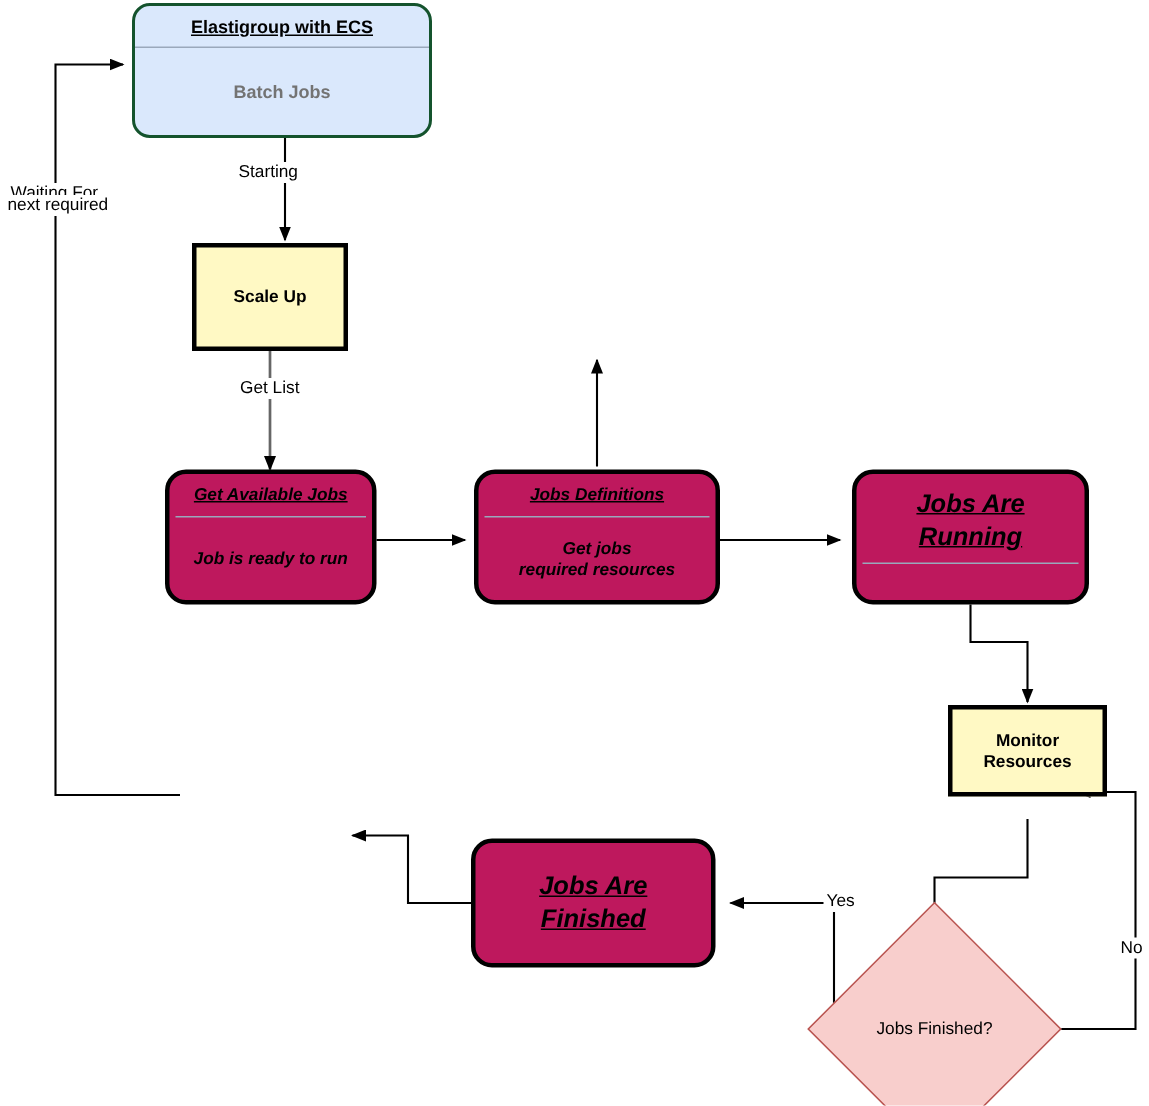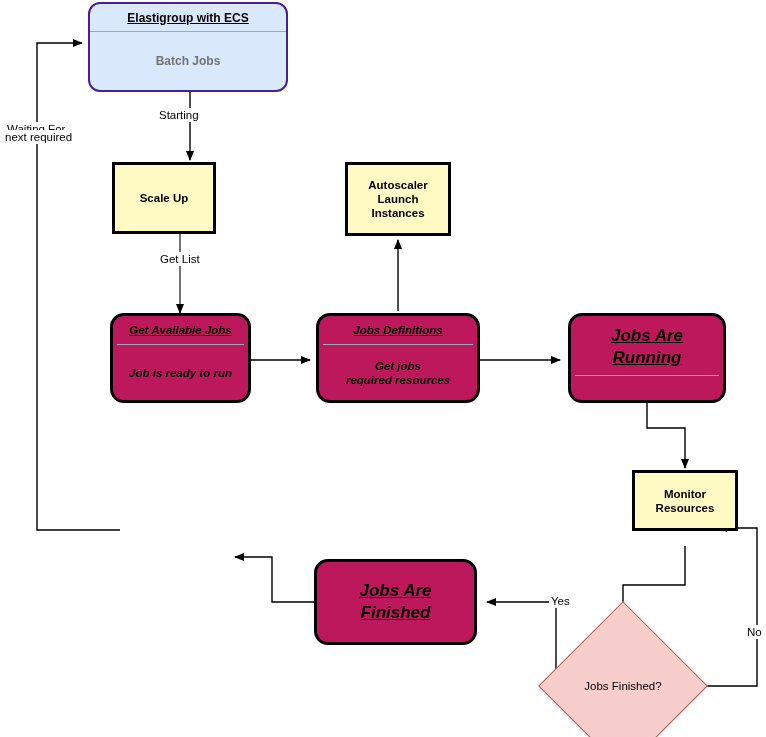--- a/index.html
+++ b/index.html
@@ -11,21 +11,21 @@
     overflow:hidden;
   }
   #canvas{position:absolute;left:0;top:0;width:766px;height:737px;}
   svg.edges{position:absolute;left:0;top:0;width:766px;height:737px;}
 
   .node{position:absolute;box-sizing:border-box;display:flex;flex-direction:column;
         align-items:center;justify-content:center;text-align:center;}
 
   
   .elastigroup{
-    background:#dae8fc;border:2px solid #4c1d95;border-radius:12px;
+    background:#dae8fc;border:2px solid #14532d;border-radius:12px;
     justify-content:flex-start;
   }
   .elastigroup .title{
     font-size:12px;font-weight:bold;color:#000;text-decoration:underline;
     padding-top:7px;
   }
   .elastigroup .divider{width:100%;height:1px;background:#9aa8bb;margin-top:6px;}
   .elastigroup .body{
     flex:1;display:flex;align-items:center;justify-content:center;
     font-size:12px;font-weight:bold;color:#737373;width:100%;
@@ -114,29 +114,24 @@
 
   <div class="edge-label" style="left:5px;top:122px;">Waiting For</div>
   <div class="edge-label" style="left:3px;top:130px;">next required</div>
 
   <div class="node elastigroup" style="left:88px;top:2px;width:200px;height:90px;">
     <div class="title">Elastigroup with ECS</div>
     <div class="divider"></div>
     <div class="body">Batch Jobs</div>
   </div>
 
-  <div class="node yellow" style="left:112px;top:162px;width:104px;height:72px;">
+  <div class="node yellow" style="left:128px;top:162px;width:104px;height:72px;">
     <div>Scale Up</div>
   </div>
 
-  <div class="node yellow" style="left:345px;top:162px;width:106px;height:74px;">
-    <div>Autoscaler</div>
-    <div>Launch</div>
-    <div>Instances</div>
-  </div>
 
   <div class="node green" style="left:110px;top:313px;width:141px;height:90px;">
     <div class="title">Get Available Jobs</div>
     <div class="divider"></div>
     <div class="body">Job is ready to run</div>
   </div>
 
   <div class="node green" style="left:316px;top:313px;width:164px;height:90px;">
     <div class="title">Jobs Definitions</div>
     <div class="divider"></div>

